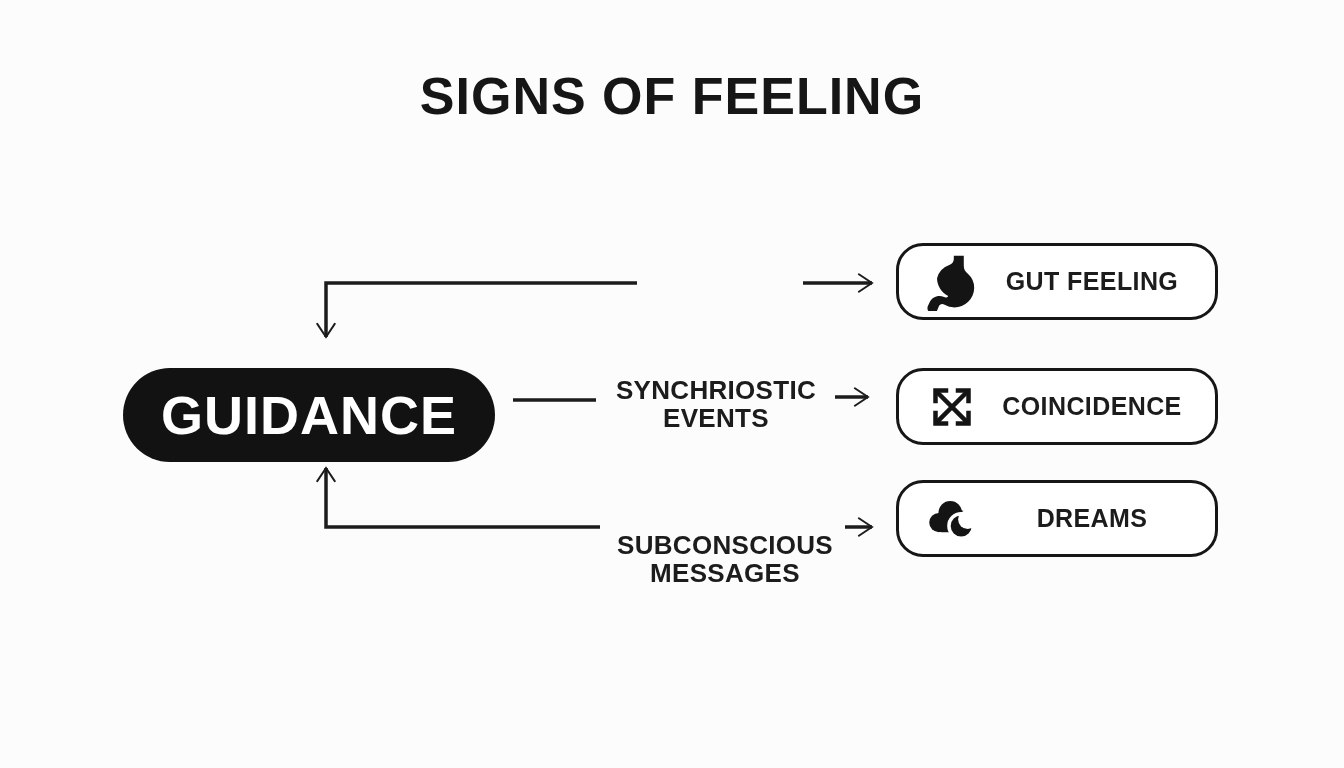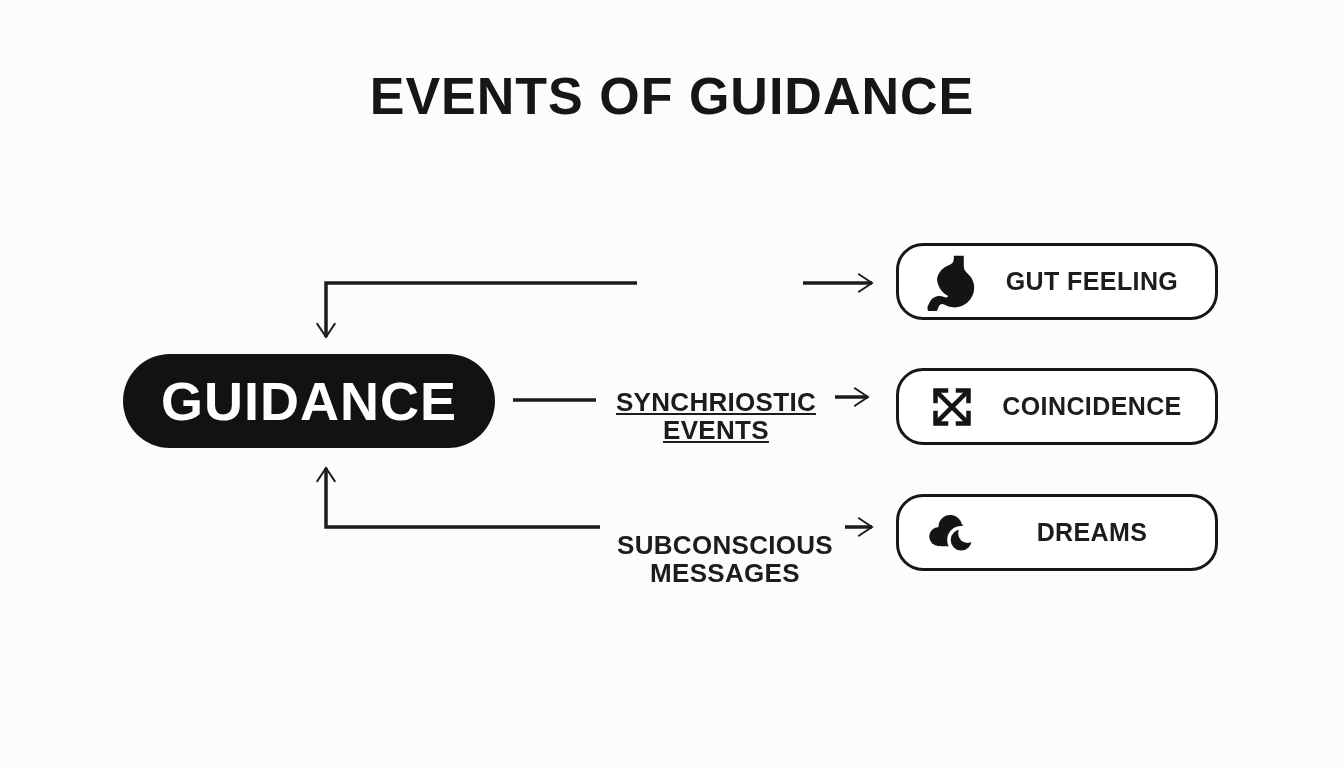--- a/index.html
+++ b/index.html
@@ -27,21 +27,21 @@
     color: #161616;
   }
   .connectors {
     position: absolute;
     top: 0; left: 0;
     width: 1344px; height: 768px;
     pointer-events: none;
   }
   .guidance-pill {
     position: absolute;
-    left: 123px; top: 354px;
+    left: 123px; top: 368px;
     width: 372px; height: 94px;
     background: #121212;
     border-radius: 47px;
     display: flex;
     align-items: center;
     justify-content: center;
     text-align: right;
   }
   .guidance-pill .pill-label {
     color: #ffffff;
@@ -53,37 +53,37 @@
   .branch-label {
     position: absolute;
     text-align: center;
     font-size: 26px;
     font-weight: 700;
     line-height: 28px;
     letter-spacing: 0.3px;
     color: #1c1c1c;
   }
   .branch-label.l1 { left: 616px; top: 269px; width: 200px; }
-  .branch-label.l2 { left: 606px; top: 388px; width: 220px; text-decoration: underline; }
+  .branch-label.l2 { left: 606px; top: 376px; width: 220px; }
   .branch-label.l3 { left: 609px; top: 531px; width: 232px; }
   .result-box {
     position: absolute;
     left: 896px;
     width: 322px;
     height: 77px;
     background: #ffffff;
     border: 3.5px solid #161616;
     border-radius: 27px;
     box-sizing: border-box;
     display: flex;
     align-items: center;
   }
   .result-box.b1 { top: 243px; }
   .result-box.b2 { top: 368px; }
-  .result-box.b3 { top: 494px; }
+  .result-box.b3 { top: 480px; }
   .box-icon {
     width: 62px;
     margin-left: 22px;
     flex: 0 0 auto;
     display: flex;
     align-items: center;
     justify-content: center;
   }
   .box-label {
     flex: 1;
@@ -94,21 +94,21 @@
     color: #1c1c1c;
     padding-right: 14px;
     white-space: nowrap;
   }
 </style>
 </head>
 <body>
 
 <div class="canvas">
 
-  <div class="title">EVENTS OF GUIDANCE</div>
+  <div class="title">SIGNS OF FEELING</div>
 
   <svg class="connectors" width="1344" height="768" viewBox="0 0 1344 768">
     <defs>
       <marker id="arrow" viewBox="0 0 12 12" refX="9.5" refY="6" markerWidth="6" markerHeight="6" orient="auto-start-reverse">
         <path d="M2 1 L9.5 6 L2 11" fill="none" stroke="#1c1c1c" stroke-width="1.1" stroke-linecap="round" stroke-linejoin="miter"></path>
       </marker>
     </defs>
     <g stroke="#1c1c1c" stroke-width="3.5" fill="none">
 
       <path d="M637 283 L326 283 L326 337" marker-end="url(#arrow)"></path>

